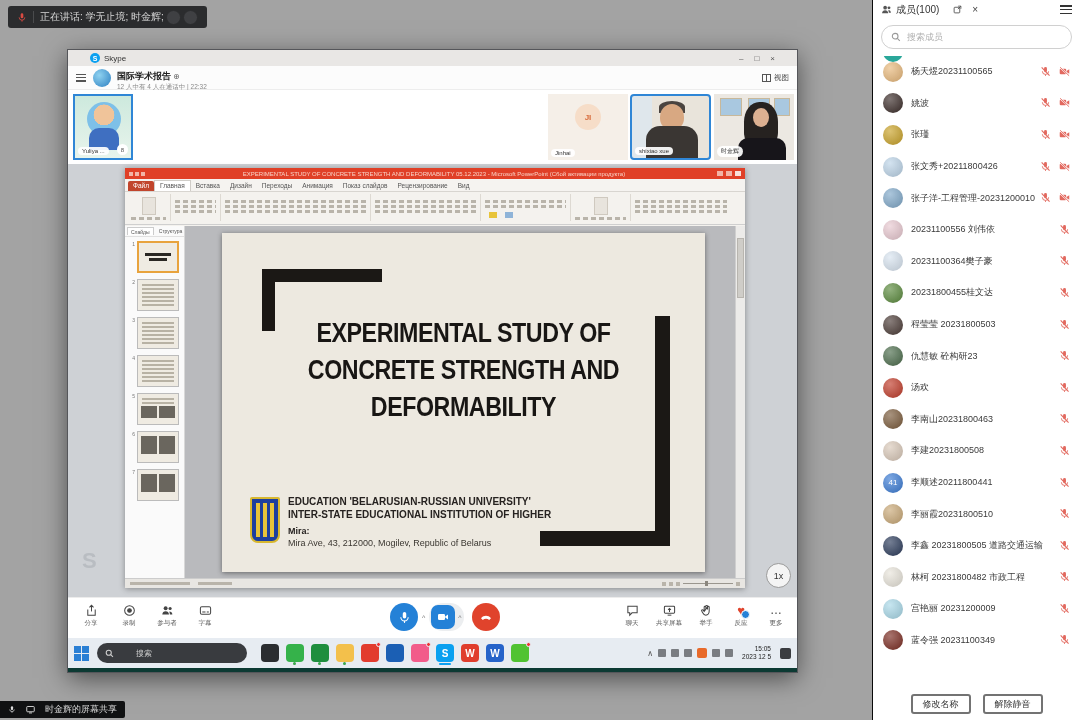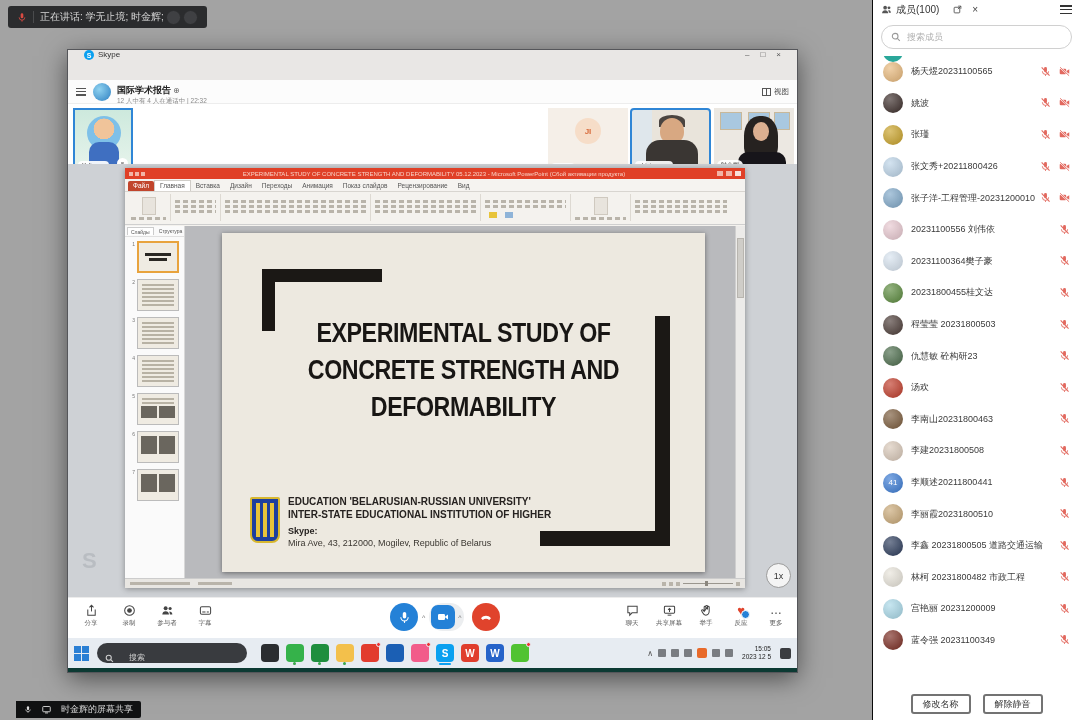--- a/index.html
+++ b/index.html
@@ -7,27 +7,27 @@
   *{box-sizing:border-box}
 
   
   .main{position:absolute;left:0;top:0;width:872px;height:720px;background:#a3a3a3}
 
   .speaking-pill{position:absolute;left:8px;top:6px;height:22px;background:#2b2c2e;border-radius:3px;
     display:flex;align-items:center;gap:6px;padding:0 9px;color:#d8d8d8;font-size:10px;white-space:nowrap}
   .speaking-pill .sep{width:1px;height:12px;background:#4a4b4d}
   .mini-av{width:15px;height:15px;border-radius:50%;background:#3f4043;margin-left:-4px;border:1px solid #2b2c2e}
 
-  .share-pill{position:absolute;left:16px;bottom:2px;height:17px;background:#101112;display:flex;
+  .share-pill{position:absolute;left:0;bottom:2px;height:17px;background:#101112;display:flex;
     align-items:center;gap:10px;padding:0 8px;color:#d8d8d8;font-size:9px;border-radius:0 2px 2px 0}
 
   
   .skype{position:absolute;left:68px;top:50px;width:729px;height:622px;background:#fff;
     box-shadow:0 0 0 1px #55565a,0 6px 24px rgba(0,0,0,.55)}
-  .sk-titlebar{height:30px;background:#e9e7e5;display:flex;align-items:flex-start;padding:0 16px;font-size:8px;color:#333}
+  .sk-titlebar{height:16px;background:#e9e7e5;display:flex;align-items:center;padding:0 22px;font-size:8px;color:#333}
   .sk-logo{width:10px;height:10px;border-radius:50%;background:#0aa0f0;color:#fff;font-size:7px;font-weight:bold;
     display:flex;align-items:center;justify-content:center;margin-right:4px}
   .sk-ctrls{margin-left:auto;display:flex;gap:11px;color:#555;font-size:8px}
   .sk-ctrls span{cursor:default}
   .sk-header{height:24px;background:#fcfcfc;border-bottom:1px solid #ededed;display:flex;align-items:center;padding:0 8px}
   .burger{width:10px;height:8px;display:flex;flex-direction:column;justify-content:space-between;margin-right:7px}
   .burger i{height:1.5px;background:#555;display:block}
   .grp-av{width:18px;height:18px;border-radius:50%;background:radial-gradient(circle at 35% 35%,#8fd2f0,#2d7fc1);margin-right:6px}
   .grp-meta{line-height:1.1}
   .grp-name{font-size:9px;font-weight:bold;color:#222}
@@ -143,21 +143,21 @@
   .cam-pill{height:28px;border-radius:14px;background:#eceef0;display:flex;align-items:center;padding:2px;gap:3px}
   .btn-cam{width:24px;height:24px;border-radius:7px;background:#2481d7;display:flex;align-items:center;justify-content:center;color:#fff}
   .heart{color:#e0432c;font-size:13px;line-height:13px;position:relative}
   .heart .bub{position:absolute;right:-5px;bottom:-2px;width:9px;height:9px;border-radius:50%;background:#2481d7;border:1px solid #fff}
 
   
   .sk-taskbar{position:absolute;left:0;top:588px;width:729px;height:30px;background:#e7ecf2;display:flex;align-items:center;padding:0 6px}
   .start{width:15px;height:15px;display:grid;grid-template-columns:7px 7px;grid-gap:1px;margin-right:8px}
   .start i{background:#2a7fd4;display:block;height:7px}
   .tb-search{width:150px;height:20px;border-radius:10px;background:#393b3f;color:#cfcfcf;font-size:8px;
-    display:flex;align-items:flex-end;gap:15px;padding:0 8px;margin-right:14px}
+    display:flex;align-items:center;gap:22px;padding:0 8px;margin-right:14px}
   .apps{display:flex;gap:7px;align-items:center}
   .app{width:18px;height:18px;border-radius:4px;position:relative;display:flex;align-items:center;justify-content:center;
     color:#fff;font-size:10px;font-weight:bold}
   .app .dot{position:absolute;left:7px;bottom:-3px;width:3px;height:3px;border-radius:50%;background:#38a54a}
   .app .under{position:absolute;left:3px;bottom:-3px;width:12px;height:2px;border-radius:1px;background:#0aa0f0}
   .app .badge{position:absolute;right:-2px;top:-2px;width:5px;height:5px;border-radius:50%;background:#e33;border:1px solid #e7ecf2}
   .tray{margin-left:auto;display:flex;align-items:center;gap:5px}
   .tr-g{width:8px;height:8px;background:#7a7d82;border-radius:1px}
   .tr-caret{font-size:8px;color:#555}
   .tr-orange{width:10px;height:10px;background:#e86a2a;border-radius:2px}
@@ -398,21 +398,21 @@
                 <span>CONCRETE STRENGTH AND</span>
                 <span>DEFORMABILITY</span>
               </div>
               <div class="uni-logo">
                   <div class="cols"></div>
                 </div>
               <div class="inst">
                 <div>EDUCATION 'BELARUSIAN-RUSSIAN UNIVERSITY'</div>
                 <div>INTER-STATE EDUCATIONAL INSTITUTION OF HIGHER</div>
               </div>
-              <div class="mail-label">Skype:</div>
+              <div class="mail-label">Mira:</div>
               <div class="addr">Mira Ave, 43, 212000, Mogilev, Republic of Belarus</div>
             </div>
           </div>
           <div class="pp-scroll">
               <div class="sth"></div>
             </div>
         </div>
 
         <div class="pp-status">
           <span class="sbar"></span>

